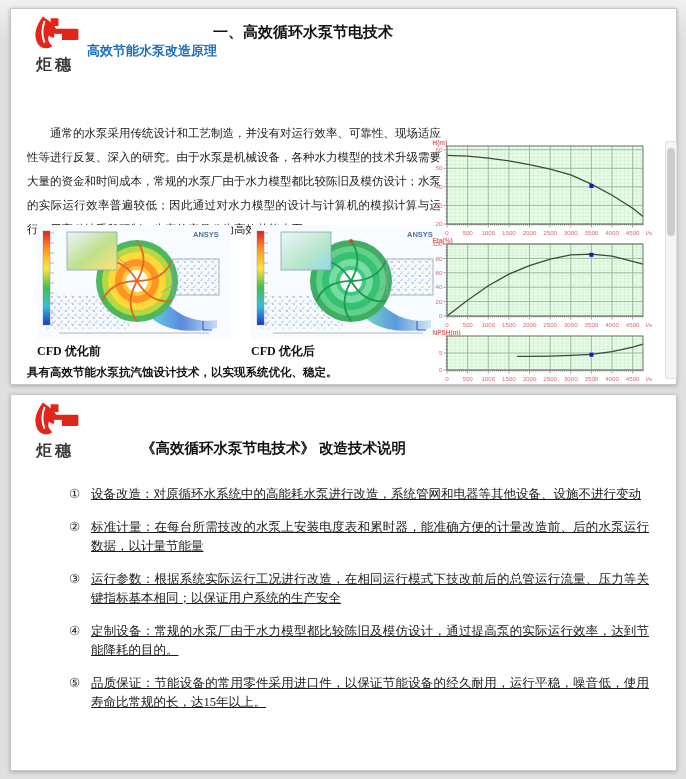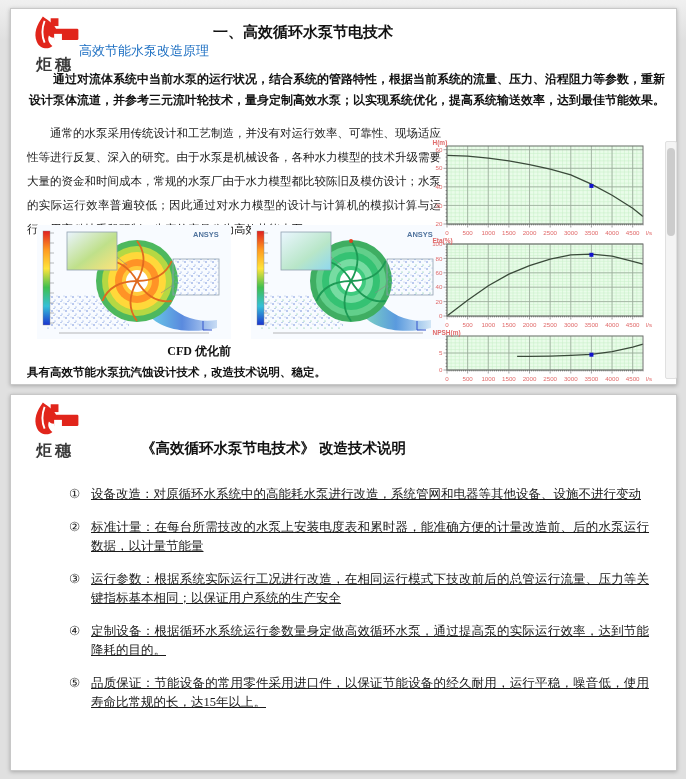--- a/index.html
+++ b/index.html
@@ -15,28 +15,28 @@
     background:#ffffff; border:1px solid #c8c8c8;
     box-shadow:0 1px 4px rgba(0,0,0,.25);
   }
   .page1 { top:8px; }
   .page2 { top:394px; }
 
   .logo { position:absolute; left:16px; top:4px; width:56px; text-align:center; }
   .logo-text { font-size:16px; font-weight:bold; color:#3a3a3a; letter-spacing:3px; margin-top:-2px; font-family:"Liberation Serif", serif; }
 
   .p1-title { position:absolute; left:202px; top:14px; font-size:15px; font-weight:bold; color:#111; }
-  .p1-subtitle { position:absolute; left:68px; top:33px; font-size:13px; font-weight:normal; color:var(--accent,#1b6ec2); }
+  .p1-subtitle { position:absolute; left:76px; top:33px; font-size:13px; font-weight:bold; color:var(--accent,#1b6ec2); }
   .p1-para1 { position:absolute; left:18px; top:60px; width:636px; font-size:12px; font-weight:bold; line-height:21px; color:#111; text-indent:2em; text-align:justify; }
   .p1-para2 { position:absolute; left:16px; top:112px; width:414px; font-size:11.5px; line-height:24px; color:#1a1a1a; text-indent:2em; text-align:justify; font-family:"Liberation Serif", serif; }
 
   .cfd-row { position:absolute; left:26px; top:216px; width:396px; display:flex; gap:20px; }
   .cfd-fig { width:194px; }
   .cfd-img { width:194px; height:114px; background:#f8fbff; display:block; }
-  .cfd-caption { text-align:right; font-size:12px; font-weight:bold; color:#111; margin-top:4px; font-family:"Liberation Serif", serif; }
+  .cfd-caption { text-align:left; font-size:12px; font-weight:bold; color:#111; margin-top:4px; font-family:"Liberation Serif", serif; }
 
   .p1-footnote { position:absolute; left:16px; top:356px; font-size:11.5px; font-weight:bold; color:#111; }
 
   .charts { position:absolute; left:421px; top:130px; width:234px; }
   .chart { display:block; }
   .chart svg { display:block; }
 
   .chart-scrollbar { position:absolute; left:654px; top:132px; width:12px; height:238px; background:#f4f4f4; border:1px solid #e0e0e0; border-radius:2px; }
   .chart-scrollbar .thumb { position:absolute; left:1px; top:6px; width:8px; height:88px; background:#cccccc; border-radius:4px; }
 
@@ -59,21 +59,20 @@
         <path d="M18,8 C15,16 14,24 18,33" stroke="#ffffff" stroke-width="2.2" fill="none"></path>
         <rect x="25" y="5" width="9" height="9" fill="#e1251b"></rect>
         <rect x="29" y="17" width="28" height="13" rx="1.5" fill="#e1251b"></rect>
         <rect x="29" y="23" width="9" height="9" fill="#ffffff"></rect>
       </svg>
       <div class="logo-text">炬穗</div>
     </div>
 
     <div class="p1-title">一、高效循环水泵节电技术</div>
     <div class="p1-subtitle">高效节能水泵改造原理</div>
-    <p class="p1-para1">通过对流体系统中当前水泵的运行状况，结合系统的管路特性，根据当前系统的流量、压力、沿程阻力等参数，重新设计泵体流道，并参考三元流叶轮技术，量身定制高效水泵；以实现系统优化，提高系统输送效率，达到最佳节能效果。</p>
     <p class="p1-para2">通常的水泵采用传统设计和工艺制造，并没有对运行效率、可靠性、现场适应性等进行反复、深入的研究。由于水泵是机械设备，各种水力模型的技术升级需要大量的资金和时间成本，常规的水泵厂由于水力模型都比较陈旧及模仿设计；水泵的实际运行效率普遍较低；因此通过对水力模型的设计与计算机的模拟计算与运行，用高科技手段研制、生产的产品称为高效节能水泵。</p>
 
     <div class="cfd-row">
       <figure class="cfd-fig">
         <svg class="cfd-img" viewBox="0 0 194 114">
           <defs>
             <linearGradient id="cbarb" x1="0" y1="0" x2="0" y2="1">
               <stop offset="0" stop-color="#e02020"></stop>
                 <stop offset="0.2" stop-color="#ff9a20"></stop>
               <stop offset="0.4" stop-color="#ffe43a"></stop>
@@ -205,24 +204,25 @@
             <line x1="13" y1="88" x2="17" y2="88"></line>
               <line x1="13" y1="98" x2="17" y2="98"></line>
           </g>
           <line x1="22" y1="108" x2="172" y2="108" stroke="#999" stroke-width="0.7"></line>
           <g stroke="#3355cc" stroke-width="1">
             <line x1="166" y1="105" x2="166" y2="96"></line>
               <line x1="166" y1="105" x2="175" y2="105"></line>
           </g>
           <text x="156" y="12" font-size="7.5" font-weight="bold" fill="#51749e">ANSYS</text>
         </svg>
+        <figcaption class="cfd-caption">CFD 优化后</figcaption>
       </figure>
     </div>
 
-    <p class="p1-footnote">具有高效节能水泵抗汽蚀设计技术，改造技术说明、稳定。</p>
+    <p class="p1-footnote">具有高效节能水泵抗汽蚀设计技术，以实现系统优化、稳定。</p>
 
     <div class="charts">
       <div class="chart">
           <svg width="234" height="98" font-family="Liberation Sans, sans-serif">
             <rect x="15" y="7" width="196" height="78" fill="#e9fce9"></rect>
             <line x1="15" y1="7" x2="15" y2="85" stroke="#c6eec6" stroke-width="0.5"></line>
             <line x1="19.126315789473683" y1="7" x2="19.126315789473683" y2="85" stroke="#c6eec6" stroke-width="0.5"></line>
             <line x1="23.252631578947366" y1="7" x2="23.252631578947366" y2="85" stroke="#c6eec6" stroke-width="0.5"></line>
             <line x1="27.378947368421052" y1="7" x2="27.378947368421052" y2="85" stroke="#c6eec6" stroke-width="0.5"></line>
             <line x1="31.505263157894735" y1="7" x2="31.505263157894735" y2="85" stroke="#c6eec6" stroke-width="0.5"></line>
@@ -914,21 +914,21 @@
       <div class="p2-item">
         <span class="num">②</span>
         <span class="txt">标准计量：在每台所需技改的水泵上安装电度表和累时器，能准确方便的计量改造前、后的水泵运行数据，以计量节能量</span>
       </div>
       <div class="p2-item">
         <span class="num">③</span>
         <span class="txt">运行参数：根据系统实际运行工况进行改造，在相同运行模式下技改前后的总管运行流量、压力等关键指标基本相同；以保证用户系统的生产安全</span>
       </div>
       <div class="p2-item">
         <span class="num">④</span>
-        <span class="txt">定制设备：根据循环水系统运行参数量身定做高效循环水泵，通过提高泵的实际运行效率，达到节能降耗的目的。</span>
+        <span class="txt">定制设备：常规的水泵厂由于水力模型都比较陈旧及模仿设计，通过提高泵的实际运行效率，达到节能降耗的目的。</span>
       </div>
       <div class="p2-item">
         <span class="num">⑤</span>
         <span class="txt">品质保证：节能设备的常用零件采用进口件，以保证节能设备的经久耐用，运行平稳，噪音低，使用寿命比常规的长，达15年以上。</span>
       </div>
     </div>
   </div>
 </div>
 
 </body></html>

